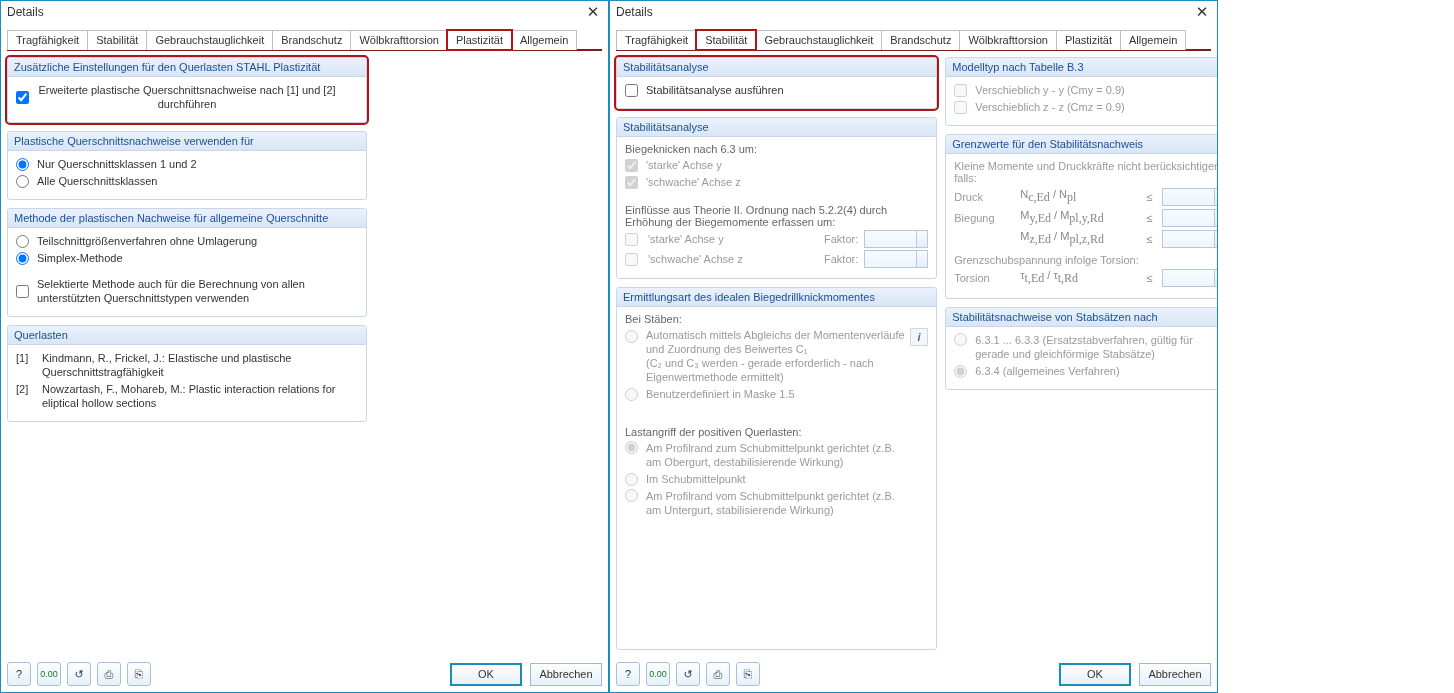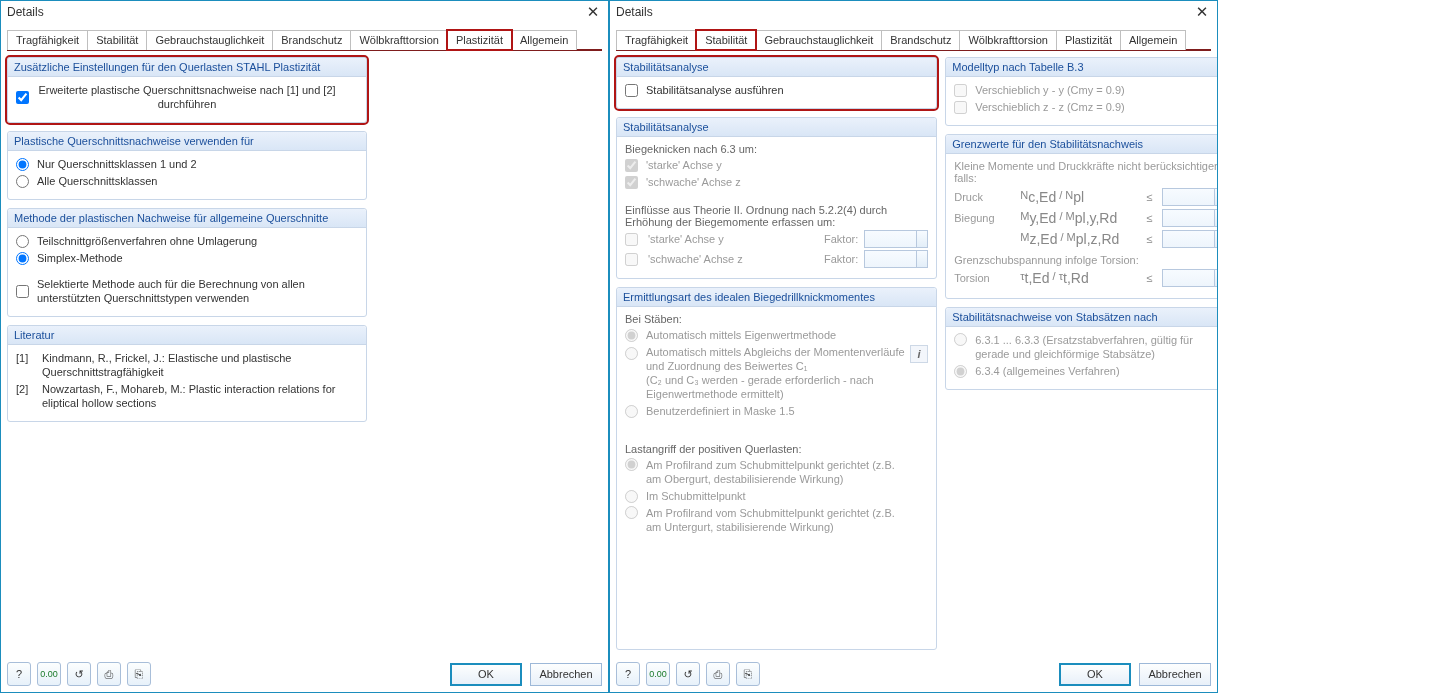--- a/index.html
+++ b/index.html
@@ -131,21 +131,21 @@
   .info-icon{
     width:18px; height:18px; border:1px solid #cdd8e6;
     display:inline-flex; align-items:center; justify-content:center;
     font-weight:bold; color:#666; background:#f3f6fb;
     font-style: italic;
   }
   .limit-row{ display:flex; align-items:center; gap:6px; margin:3px 0;}
   .limit-row .llab{ width:60px;}
   .limit-row .lexpr{ width:120px; color:#888;}
   .limit-row .le{ color:#888; width:10px;}
-  sub { font-size:14px; }
+  sub { font-size:12px;font-family:Liberation Serif, serif; }
 </style>
 </head>
 <body>
 
 <div class="dialog">
   <div class="titlebar">
     <span class="title">Details</span>
     <div class="close-btn">
         <span>✕</span>
       </div>
@@ -192,21 +192,21 @@
             <label>Simplex-Methode</label>
           </div>
         <div style="height:6px"></div>
         <div class="row">
             <input type="checkbox" style="">
             <label style="max-width:300px;">Selektierte Methode auch für die Berechnung von allen unterstützten Querschnittstypen verwenden</label>
           </div>
       </div>
 
       <div class="group" style="flex:0;">
-        <div class="group-title">Literatur</div>
+        <div class="group-title">Querlasten</div>
         <div class="row" style="align-items:flex-start;">
           <span style="width:22px;">[1]</span>
           <span style="flex:1;">Kindmann, R., Frickel, J.: Elastische und plastische Querschnittstragfähigkeit</span>
         </div>
         <div class="row" style="align-items:flex-start;">
           <span style="width:22px;">[2]</span>
           <span style="flex:1;">Nowzartash, F., Mohareb, M.: Plastic interaction relations for eliptical hollow sections</span>
         </div>
       </div>
     </div>
@@ -287,24 +287,20 @@
             <input type="checkbox" disabled="" style="">
             <span class="flabel">'schwache' Achse z</span>
             <span>Faktor:</span>
             <span class="numbox"></span>
           </div>
         </div>
 
         <div class="group" style="flex:1;">
           <div class="group-title">Ermittlungsart des idealen Biegedrillknickmomentes</div>
           <div class="sublabel muted">Bei Stäben:</div>
-          <div class="row muted">
-              <input type="radio" name="e1" checked="" disabled="" style="">
-              <label>Automatisch mittels Eigenwertmethode</label>
-            </div>
           <div class="row muted" style="align-items:flex-start;">
             <input type="radio" name="e1" disabled="" style="margin-top: 2px;">
             <div style="flex:1; max-width:260px;">
               <div>Automatisch mittels Abgleichs der Momentenverläufe und Zuordnung des Beiwertes C₁</div>
               <div>(C₂ und C₃ werden - gerade erforderlich - nach Eigenwertmethode ermittelt)</div>
             </div>
             <span class="info-icon">i</span>
           </div>
           <div class="row muted">
               <input type="radio" name="e1" disabled="" style="">

